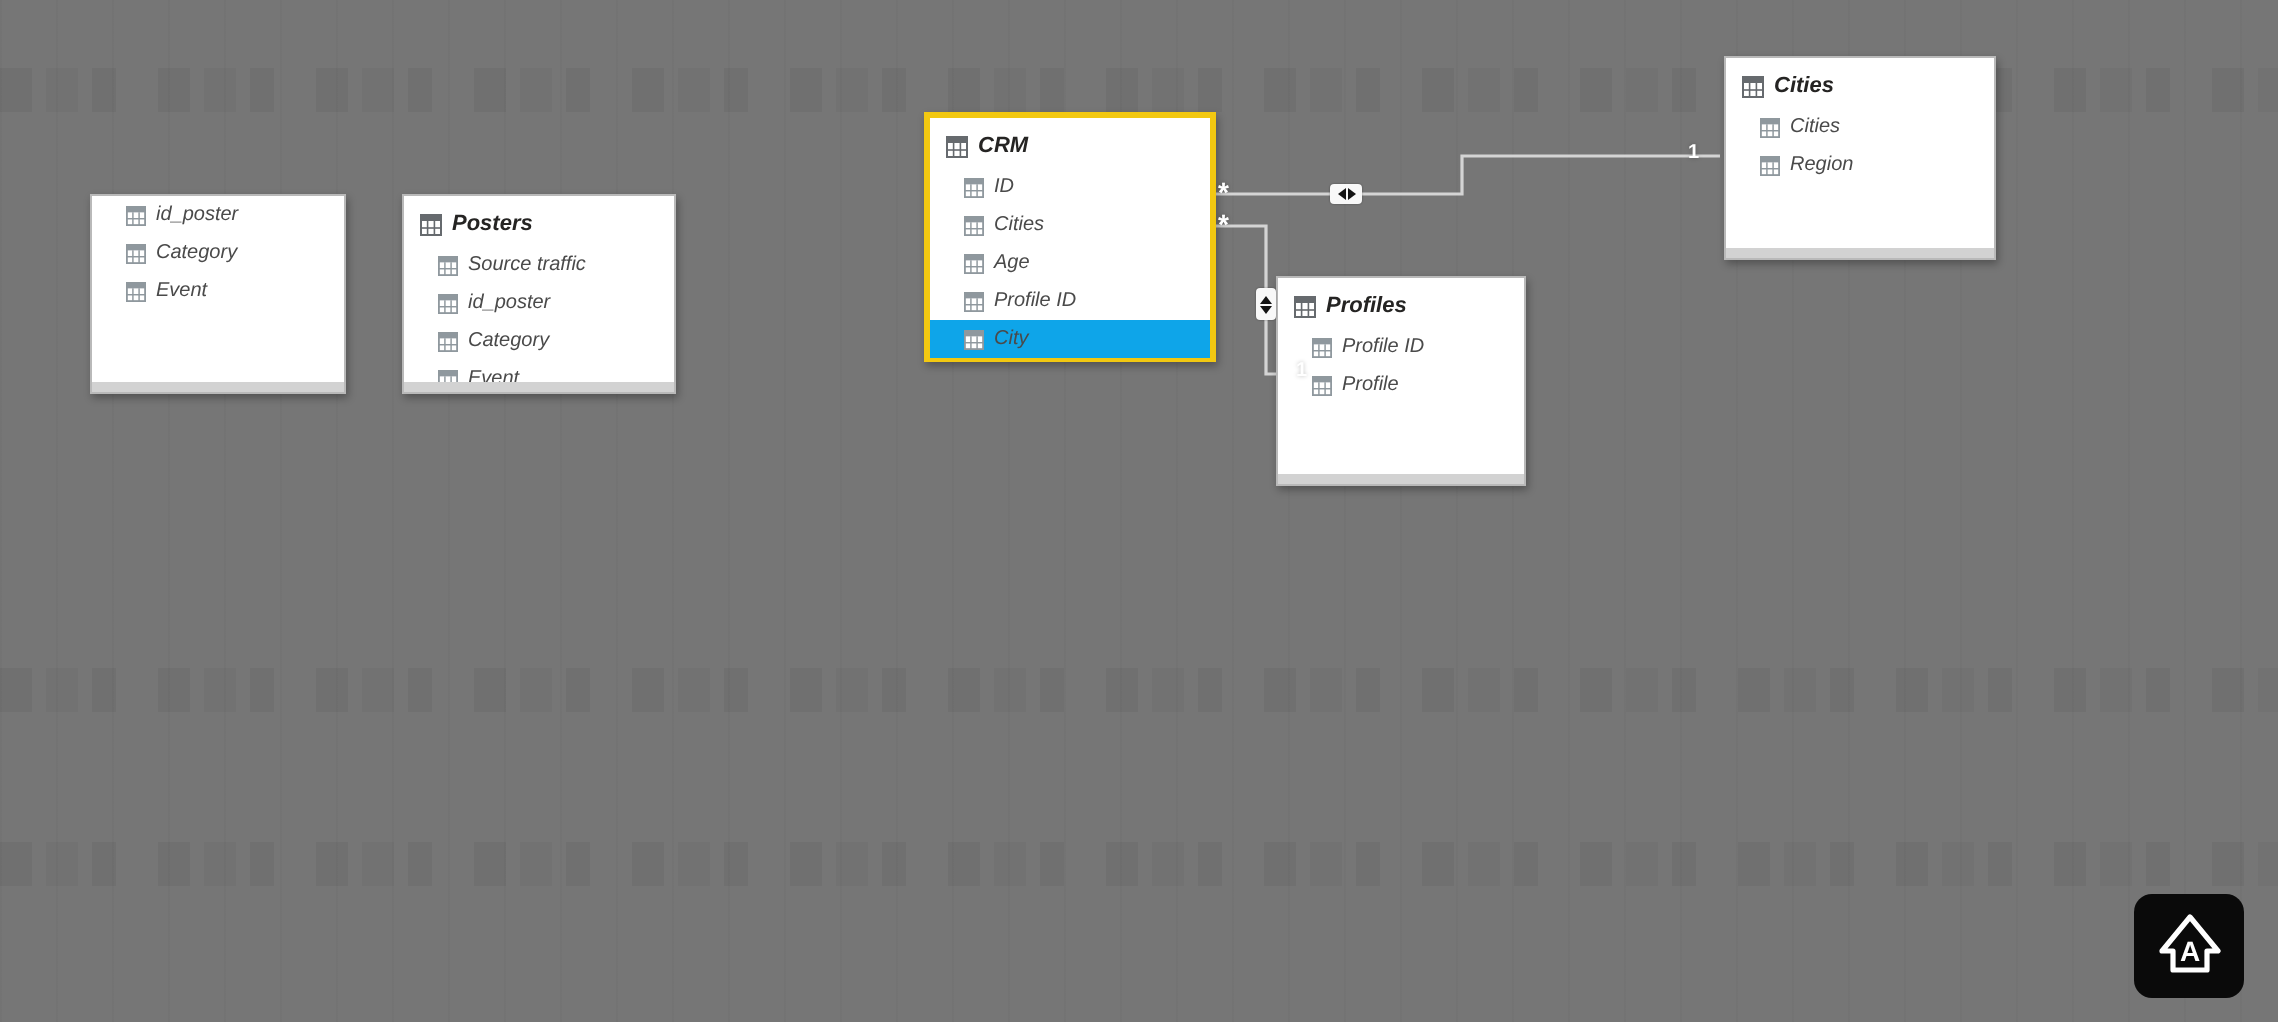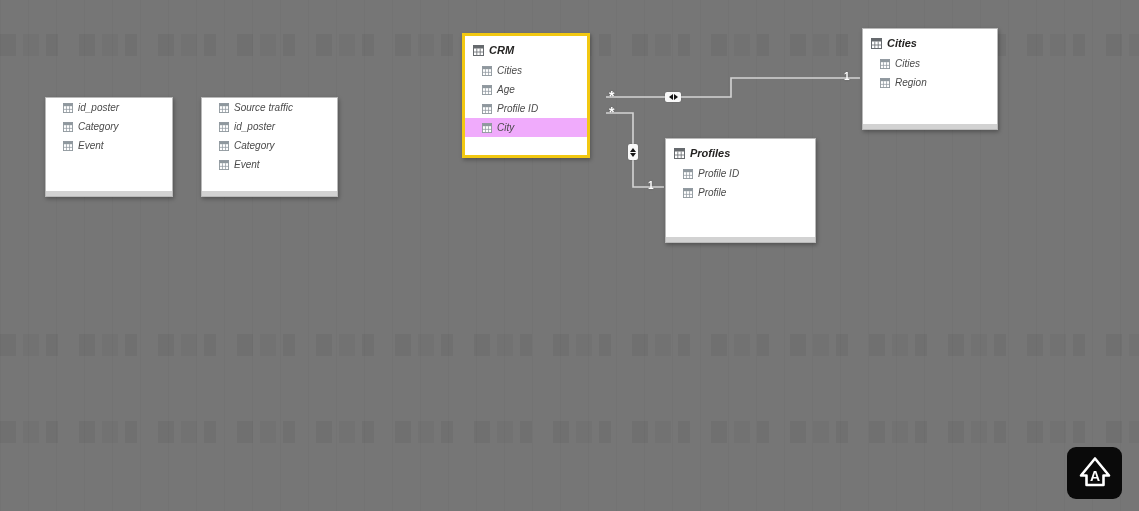--- a/index.html
+++ b/index.html
@@ -25,21 +25,21 @@
   .rel-svg{position:absolute;inset:0;z-index:1;}
   .table-card{
     position:absolute;background:#ffffff;border:1px solid #b9b9b9;
     box-shadow:1px 2px 4px rgba(0,0,0,0.3);z-index:2;box-sizing:border-box;font-style:italic;
   }
   .table-card.selected{border:3px solid #F2C811;}
   .card-header{display:flex;align-items:center;gap:5px;padding:6px 8px 3px 8px;height:16px;}
   .tbl-name{font-size:11px;font-weight:bold;color:#252423;white-space:nowrap;}
   .field-row{display:flex;align-items:center;gap:5px;padding:0 8px 0 17px;height:19px;}
   .fld-name{font-size:10px;color:#4a4a4a;white-space:nowrap;}
-  .field-row.highlighted{background:#f0abfc;}
+  .field-row.highlighted{background:#0ea5e9;}
   .tbl-icon{display:inline-flex;flex:0 0 auto;line-height:0;}
   .tbl-icon.hdr{color:#666a6e;}
   .tbl-icon.fld{color:#8f989e;}
   .card-footer{position:absolute;left:0;right:0;bottom:0;height:5px;background:#d2d2d2;}
   .rel-label{position:absolute;color:#ffffff;font-weight:bold;z-index:3;line-height:1;
     text-shadow:0 0 2px rgba(0,0,0,0.25);}
   .rel-label.star{font-size:14px;}
   .rel-label.one{font-size:10px;}
   .connector{
     position:absolute;background:#f8f8f8;border-radius:2px;z-index:3;
@@ -111,94 +111,118 @@
             <line x1="7.2" y1="3.5" x2="7.2" y2="10.5" stroke="currentColor" stroke-width="0.8"></line>
             <line x1="0.5" y1="7" x2="10.5" y2="7" stroke="currentColor" stroke-width="0.8"></line>
           </svg>
         </span>
       <span class="fld-name">Event</span>
     </div>
     <div class="card-footer"></div>
   </div>
 
   <div class="table-card" style="left:201px;top:97px;width:137px;height:100px">
-    <div class="field-row">
-      <span class="tbl-icon fld">
-          <svg width="10" height="10" viewBox="0 0 11 11">
-            <rect x="0.5" y="0.5" width="10" height="10" fill="#fff" stroke="currentColor"></rect>
-            <rect x="0.5" y="0.5" width="10" height="3" fill="currentColor"></rect>
-            <line x1="3.8" y1="3.5" x2="3.8" y2="10.5" stroke="currentColor" stroke-width="0.8"></line>
-            <line x1="7.2" y1="3.5" x2="7.2" y2="10.5" stroke="currentColor" stroke-width="0.8"></line>
-            <line x1="0.5" y1="7" x2="10.5" y2="7" stroke="currentColor" stroke-width="0.8"></line>
-          </svg>
-        </span>
-      <span class="fld-name">Source traffic</span>
-    </div>
-    <div class="field-row">
-      <span class="tbl-icon fld">
-          <svg width="10" height="10" viewBox="0 0 11 11">
-            <rect x="0.5" y="0.5" width="10" height="10" fill="#fff" stroke="currentColor"></rect>
-            <rect x="0.5" y="0.5" width="10" height="3" fill="currentColor"></rect>
-            <line x1="3.8" y1="3.5" x2="3.8" y2="10.5" stroke="currentColor" stroke-width="0.8"></line>
-            <line x1="7.2" y1="3.5" x2="7.2" y2="10.5" stroke="currentColor" stroke-width="0.8"></line>
-            <line x1="0.5" y1="7" x2="10.5" y2="7" stroke="currentColor" stroke-width="0.8"></line>
-          </svg>
-        </span>
-      <span class="fld-name">id_poster</span>
-    </div>
-    <div class="field-row">
-      <span class="tbl-icon fld">
-          <svg width="10" height="10" viewBox="0 0 11 11">
-            <rect x="0.5" y="0.5" width="10" height="10" fill="#fff" stroke="currentColor"></rect>
-            <rect x="0.5" y="0.5" width="10" height="3" fill="currentColor"></rect>
-            <line x1="3.8" y1="3.5" x2="3.8" y2="10.5" stroke="currentColor" stroke-width="0.8"></line>
-            <line x1="7.2" y1="3.5" x2="7.2" y2="10.5" stroke="currentColor" stroke-width="0.8"></line>
-            <line x1="0.5" y1="7" x2="10.5" y2="7" stroke="currentColor" stroke-width="0.8"></line>
-          </svg>
-        </span>
-      <span class="fld-name">Category</span>
-    </div>
-    <div class="field-row">
-      <span class="tbl-icon fld">
-          <svg width="10" height="10" viewBox="0 0 11 11">
-            <rect x="0.5" y="0.5" width="10" height="10" fill="#fff" stroke="currentColor"></rect>
-            <rect x="0.5" y="0.5" width="10" height="3" fill="currentColor"></rect>
-            <line x1="3.8" y1="3.5" x2="3.8" y2="10.5" stroke="currentColor" stroke-width="0.8"></line>
-            <line x1="7.2" y1="3.5" x2="7.2" y2="10.5" stroke="currentColor" stroke-width="0.8"></line>
-            <line x1="0.5" y1="7" x2="10.5" y2="7" stroke="currentColor" stroke-width="0.8"></line>
-          </svg>
-        </span>
-      <span class="fld-name">Event</span>
-    </div>
-    <div class="card-footer"></div>
-  </div>
-
-  <div class="table-card selected" style="left:462px;top:33px;width:128px;height:125px">
     <div class="card-header">
       <span class="tbl-icon hdr">
           <svg width="11" height="11" viewBox="0 0 11 11">
             <rect x="0.5" y="0.5" width="10" height="10" fill="#fff" stroke="currentColor"></rect>
             <rect x="0.5" y="0.5" width="10" height="3" fill="currentColor"></rect>
             <line x1="3.8" y1="3.5" x2="3.8" y2="10.5" stroke="currentColor" stroke-width="0.8"></line>
             <line x1="7.2" y1="3.5" x2="7.2" y2="10.5" stroke="currentColor" stroke-width="0.8"></line>
             <line x1="0.5" y1="7" x2="10.5" y2="7" stroke="currentColor" stroke-width="0.8"></line>
           </svg>
         </span>
+      <span class="tbl-name">Posters</span>
+    </div>
+    <div class="field-row">
+      <span class="tbl-icon fld">
+          <svg width="10" height="10" viewBox="0 0 11 11">
+            <rect x="0.5" y="0.5" width="10" height="10" fill="#fff" stroke="currentColor"></rect>
+            <rect x="0.5" y="0.5" width="10" height="3" fill="currentColor"></rect>
+            <line x1="3.8" y1="3.5" x2="3.8" y2="10.5" stroke="currentColor" stroke-width="0.8"></line>
+            <line x1="7.2" y1="3.5" x2="7.2" y2="10.5" stroke="currentColor" stroke-width="0.8"></line>
+            <line x1="0.5" y1="7" x2="10.5" y2="7" stroke="currentColor" stroke-width="0.8"></line>
+          </svg>
+        </span>
+      <span class="fld-name">Source traffic</span>
+    </div>
+    <div class="field-row">
+      <span class="tbl-icon fld">
+          <svg width="10" height="10" viewBox="0 0 11 11">
+            <rect x="0.5" y="0.5" width="10" height="10" fill="#fff" stroke="currentColor"></rect>
+            <rect x="0.5" y="0.5" width="10" height="3" fill="currentColor"></rect>
+            <line x1="3.8" y1="3.5" x2="3.8" y2="10.5" stroke="currentColor" stroke-width="0.8"></line>
+            <line x1="7.2" y1="3.5" x2="7.2" y2="10.5" stroke="currentColor" stroke-width="0.8"></line>
+            <line x1="0.5" y1="7" x2="10.5" y2="7" stroke="currentColor" stroke-width="0.8"></line>
+          </svg>
+        </span>
+      <span class="fld-name">id_poster</span>
+    </div>
+    <div class="field-row">
+      <span class="tbl-icon fld">
+          <svg width="10" height="10" viewBox="0 0 11 11">
+            <rect x="0.5" y="0.5" width="10" height="10" fill="#fff" stroke="currentColor"></rect>
+            <rect x="0.5" y="0.5" width="10" height="3" fill="currentColor"></rect>
+            <line x1="3.8" y1="3.5" x2="3.8" y2="10.5" stroke="currentColor" stroke-width="0.8"></line>
+            <line x1="7.2" y1="3.5" x2="7.2" y2="10.5" stroke="currentColor" stroke-width="0.8"></line>
+            <line x1="0.5" y1="7" x2="10.5" y2="7" stroke="currentColor" stroke-width="0.8"></line>
+          </svg>
+        </span>
+      <span class="fld-name">Category</span>
+    </div>
+    <div class="field-row">
+      <span class="tbl-icon fld">
+          <svg width="10" height="10" viewBox="0 0 11 11">
+            <rect x="0.5" y="0.5" width="10" height="10" fill="#fff" stroke="currentColor"></rect>
+            <rect x="0.5" y="0.5" width="10" height="3" fill="currentColor"></rect>
+            <line x1="3.8" y1="3.5" x2="3.8" y2="10.5" stroke="currentColor" stroke-width="0.8"></line>
+            <line x1="7.2" y1="3.5" x2="7.2" y2="10.5" stroke="currentColor" stroke-width="0.8"></line>
+            <line x1="0.5" y1="7" x2="10.5" y2="7" stroke="currentColor" stroke-width="0.8"></line>
+          </svg>
+        </span>
+      <span class="fld-name">Event</span>
+    </div>
+    <div class="card-footer"></div>
+  </div>
+
+  <div class="table-card selected" style="left:462px;top:56px;width:146px;height:125px">
+    <div class="card-header">
+      <span class="tbl-icon hdr">
+          <svg width="11" height="11" viewBox="0 0 11 11">
+            <rect x="0.5" y="0.5" width="10" height="10" fill="#fff" stroke="currentColor"></rect>
+            <rect x="0.5" y="0.5" width="10" height="3" fill="currentColor"></rect>
+            <line x1="3.8" y1="3.5" x2="3.8" y2="10.5" stroke="currentColor" stroke-width="0.8"></line>
+            <line x1="7.2" y1="3.5" x2="7.2" y2="10.5" stroke="currentColor" stroke-width="0.8"></line>
+            <line x1="0.5" y1="7" x2="10.5" y2="7" stroke="currentColor" stroke-width="0.8"></line>
+          </svg>
+        </span>
       <span class="tbl-name">CRM</span>
     </div>
     <div class="field-row">
       <span class="tbl-icon fld">
           <svg width="10" height="10" viewBox="0 0 11 11">
             <rect x="0.5" y="0.5" width="10" height="10" fill="#fff" stroke="currentColor"></rect>
             <rect x="0.5" y="0.5" width="10" height="3" fill="currentColor"></rect>
             <line x1="3.8" y1="3.5" x2="3.8" y2="10.5" stroke="currentColor" stroke-width="0.8"></line>
             <line x1="7.2" y1="3.5" x2="7.2" y2="10.5" stroke="currentColor" stroke-width="0.8"></line>
             <line x1="0.5" y1="7" x2="10.5" y2="7" stroke="currentColor" stroke-width="0.8"></line>
           </svg>
         </span>
+      <span class="fld-name">ID</span>
+    </div>
+    <div class="field-row">
+      <span class="tbl-icon fld">
+          <svg width="10" height="10" viewBox="0 0 11 11">
+            <rect x="0.5" y="0.5" width="10" height="10" fill="#fff" stroke="currentColor"></rect>
+            <rect x="0.5" y="0.5" width="10" height="3" fill="currentColor"></rect>
+            <line x1="3.8" y1="3.5" x2="3.8" y2="10.5" stroke="currentColor" stroke-width="0.8"></line>
+            <line x1="7.2" y1="3.5" x2="7.2" y2="10.5" stroke="currentColor" stroke-width="0.8"></line>
+            <line x1="0.5" y1="7" x2="10.5" y2="7" stroke="currentColor" stroke-width="0.8"></line>
+          </svg>
+        </span>
       <span class="fld-name">Cities</span>
     </div>
     <div class="field-row">
       <span class="tbl-icon fld">
           <svg width="10" height="10" viewBox="0 0 11 11">
             <rect x="0.5" y="0.5" width="10" height="10" fill="#fff" stroke="currentColor"></rect>
             <rect x="0.5" y="0.5" width="10" height="3" fill="currentColor"></rect>
             <line x1="3.8" y1="3.5" x2="3.8" y2="10.5" stroke="currentColor" stroke-width="0.8"></line>
             <line x1="7.2" y1="3.5" x2="7.2" y2="10.5" stroke="currentColor" stroke-width="0.8"></line>
             <line x1="0.5" y1="7" x2="10.5" y2="7" stroke="currentColor" stroke-width="0.8"></line>
@@ -225,21 +249,21 @@
             <rect x="0.5" y="0.5" width="10" height="3" fill="currentColor"></rect>
             <line x1="3.8" y1="3.5" x2="3.8" y2="10.5" stroke="currentColor" stroke-width="0.8"></line>
             <line x1="7.2" y1="3.5" x2="7.2" y2="10.5" stroke="currentColor" stroke-width="0.8"></line>
             <line x1="0.5" y1="7" x2="10.5" y2="7" stroke="currentColor" stroke-width="0.8"></line>
           </svg>
         </span>
       <span class="fld-name">City</span>
     </div>
   </div>
 
-  <div class="table-card" style="left:665px;top:138px;width:151px;height:105px">
+  <div class="table-card" style="left:638px;top:138px;width:125px;height:105px">
     <div class="card-header">
       <span class="tbl-icon hdr">
           <svg width="11" height="11" viewBox="0 0 11 11">
             <rect x="0.5" y="0.5" width="10" height="10" fill="#fff" stroke="currentColor"></rect>
             <rect x="0.5" y="0.5" width="10" height="3" fill="currentColor"></rect>
             <line x1="3.8" y1="3.5" x2="3.8" y2="10.5" stroke="currentColor" stroke-width="0.8"></line>
             <line x1="7.2" y1="3.5" x2="7.2" y2="10.5" stroke="currentColor" stroke-width="0.8"></line>
             <line x1="0.5" y1="7" x2="10.5" y2="7" stroke="currentColor" stroke-width="0.8"></line>
           </svg>
         </span>

